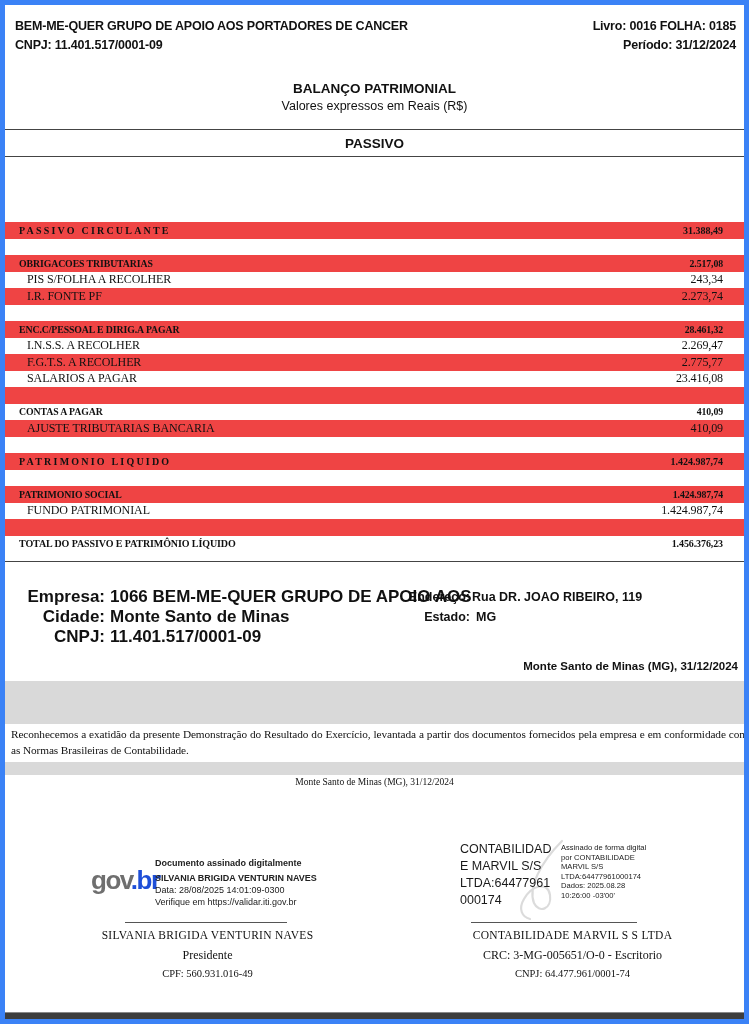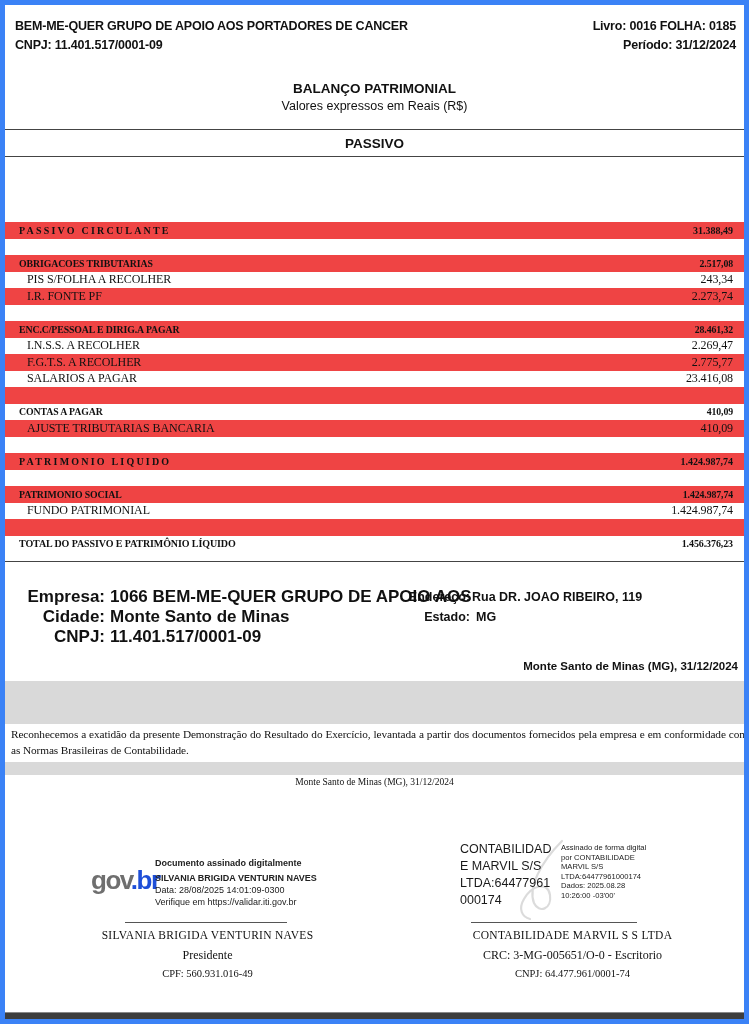--- a/index.html
+++ b/index.html
@@ -21,21 +21,21 @@
     display:flex; align-items:center; justify-content:center;
     font-weight:bold; font-size:13.5px;
   }
   
   .table { position:absolute; top:217px; left:0; width:100%; }
   .trow { height:16.5px; display:flex; align-items:center;
           font-family:"Liberation Serif", serif; font-size:12px; letter-spacing:-0.1px; }
   .trow.gray { background:#ef4444; }
   .trow .tl { flex:1; padding-left:14px; white-space:nowrap; }
   .trow.indent .tl { padding-left:22px; }
-  .trow .tv { padding-right:11px; text-align:right; white-space:nowrap; }
+  .trow .tv { padding-right:21px; text-align:right; white-space:nowrap; }
   .trow.bold { font-weight:bold; font-size:9.8px; }
   .trow.spaced { letter-spacing:2.2px; font-size:10px; }
   .trow.spaced .tv { letter-spacing:0; }
   .trow.total { font-weight:bold; font-size:10px; }
   .table-bottom-line { position:absolute; top:556px; left:0; width:100%; border-top:1px solid #444; }
   
   .empresa { position:absolute; top:582px; left:8px; font-weight:bold; font-size:17px; line-height:20px; }
   .empresa .erow { display:flex; }
   .empresa .elab { width:92px; text-align:right; margin-right:5px; }
   .empresa-right { position:absolute; top:582px; left:385px; font-weight:bold; font-size:12.5px; line-height:20px; }

